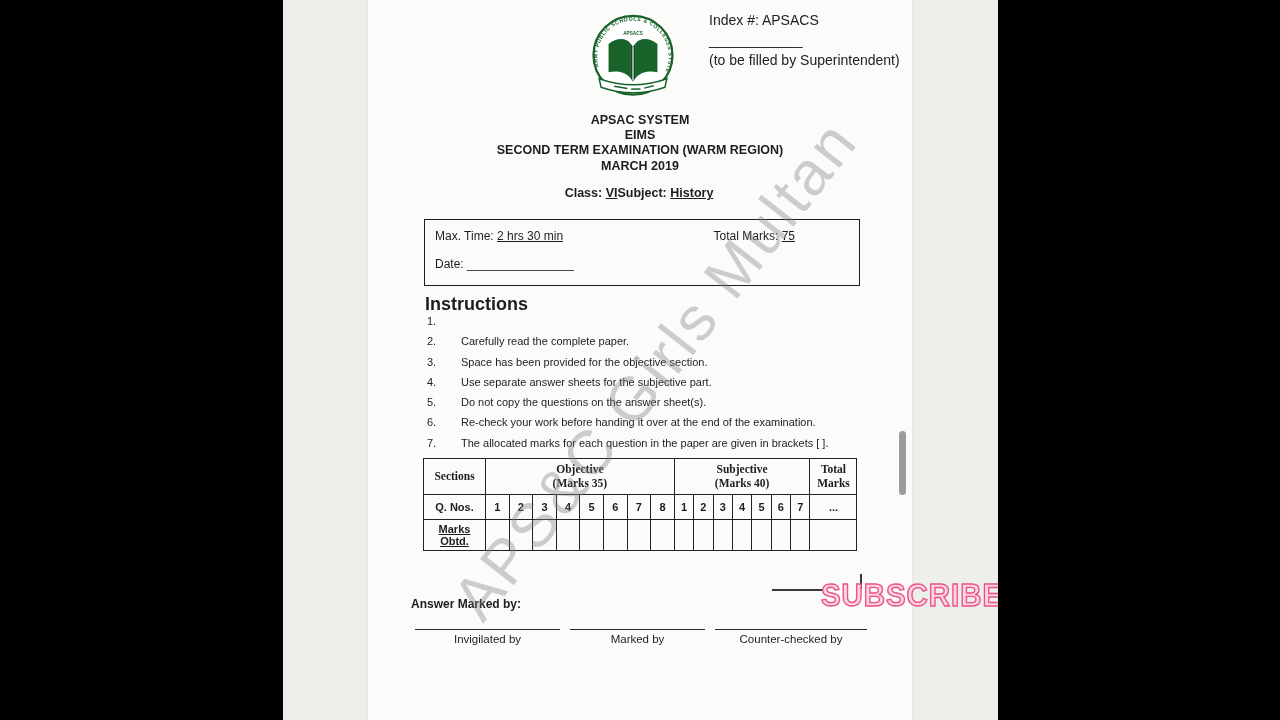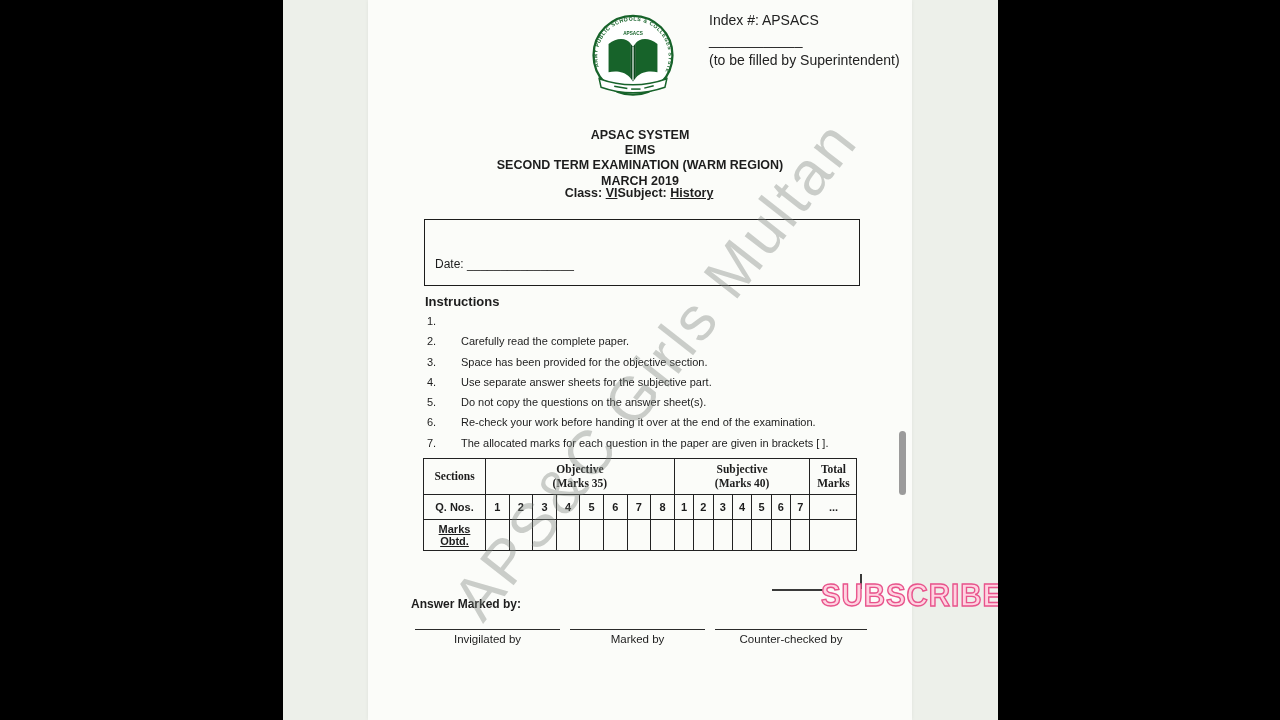--- a/index.html
+++ b/index.html
@@ -9,34 +9,34 @@
   .paper{position:absolute;left:85px;top:0;width:544px;height:720px;background:#fbfcf9;
          box-shadow:0 0 4px rgba(0,0,0,0.06);}
   
   .watermark{position:absolute;left:-18px;top:335px;width:780px;text-align:center;
              font-size:62px;line-height:70px;color:#7d837d;opacity:.38;letter-spacing:3px;
              transform:rotate(-52deg);white-space:nowrap;pointer-events:none;font-weight:400;}
   
   .logo{position:absolute;left:218px;top:12px;width:94px;height:94px;}
   .index-block{position:absolute;left:341px;top:10px;font-size:14px;line-height:20px;color:#222;}
   
-  .title-block{position:absolute;left:0;top:128px;width:544px;text-align:center;
+  .title-block{position:absolute;left:0;top:113px;width:544px;text-align:center;
                font-weight:bold;font-size:12.5px;line-height:15.2px;}
   
   .meta-row{position:absolute;left:57px;top:186px;width:428px;display:flex;
             justify-content:center;font-weight:bold;font-size:12.5px;}
   .u{text-decoration:underline;}
   
   .time-box{position:absolute;left:56px;top:219px;width:434px;height:65px;
             border:1.5px solid #1c1c1c;font-size:12px;}
   .time-row1{position:absolute;left:10px;top:9px;width:404px;display:flex;}
   .time-row1 .right{margin-left:auto;margin-right:44px;}
   .time-row2{position:absolute;left:10px;top:37px;}
   
-  .inst-head{position:absolute;left:57px;top:294px;font-weight:bold;font-size:13px;text-align:right;}
+  .inst-head{position:absolute;left:57px;top:294px;font-weight:bold;font-size:18px;text-align:right;}
   .inst-list{position:absolute;left:59px;top:315px;width:420px;font-size:11px;}
   .inst-item{display:flex;height:20.3px;align-items:flex-start;}
   .inst-item .num{width:34px;flex:0 0 34px;}
   
   .marks-table{position:absolute;left:55px;top:458px;border-collapse:collapse;table-layout:fixed;}
   .marks-table td,.marks-table th{border:1.4px solid #222;text-align:center;vertical-align:middle;
             padding:0;font-size:11px;overflow:hidden;}
   .marks-table th{font-weight:bold;font-size:11.5px;line-height:13.5px;}
   .rowlab{font-weight:bold;font-size:11px;line-height:12.5px;}
   .qcell{font-weight:bold;font-size:11.5px;}
@@ -101,20 +101,30 @@
           <span>Class:</span>
           <span class="u">VI</span>
         </div>
         <div>
           <span>Subject:</span>
           <span class="u">History</span>
         </div>
       </div>
 
       <div class="time-box">
+        <div class="time-row1">
+          <div>
+            <span>Max. Time:</span>
+            <span class="u">2 hrs 30 min</span>
+          </div>
+          <div class="right">
+            <span>Total Marks:</span>
+            <span class="u">75</span>
+          </div>
+        </div>
         <div class="time-row2">
           <span>Date:</span>
           <span>________________</span>
         </div>
       </div>
 
       <div class="inst-head">Instructions</div>
       <div class="inst-list">
         <div class="inst-item">
           <span class="num">1.</span>

